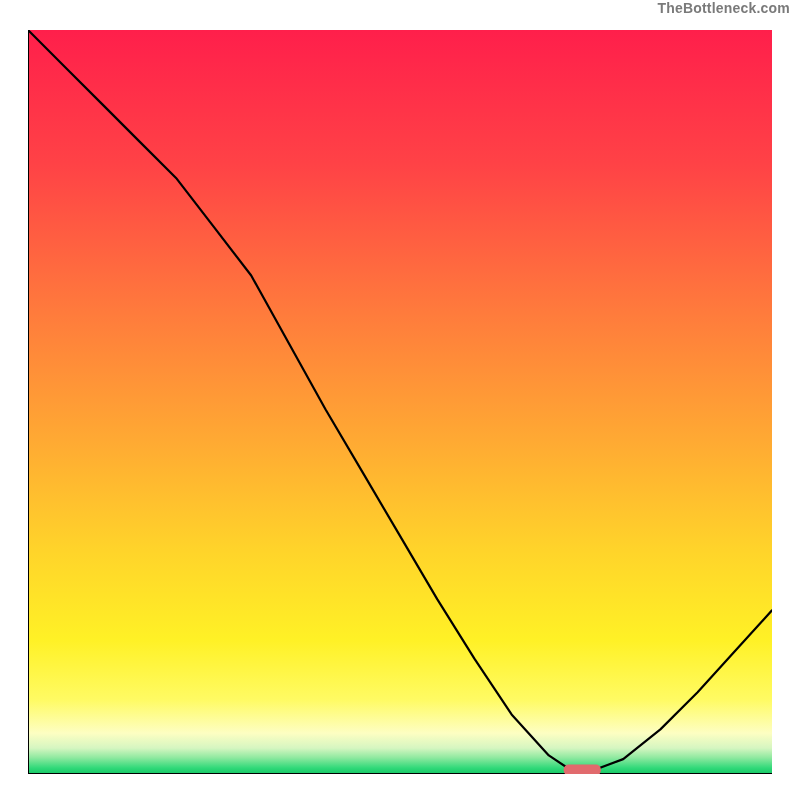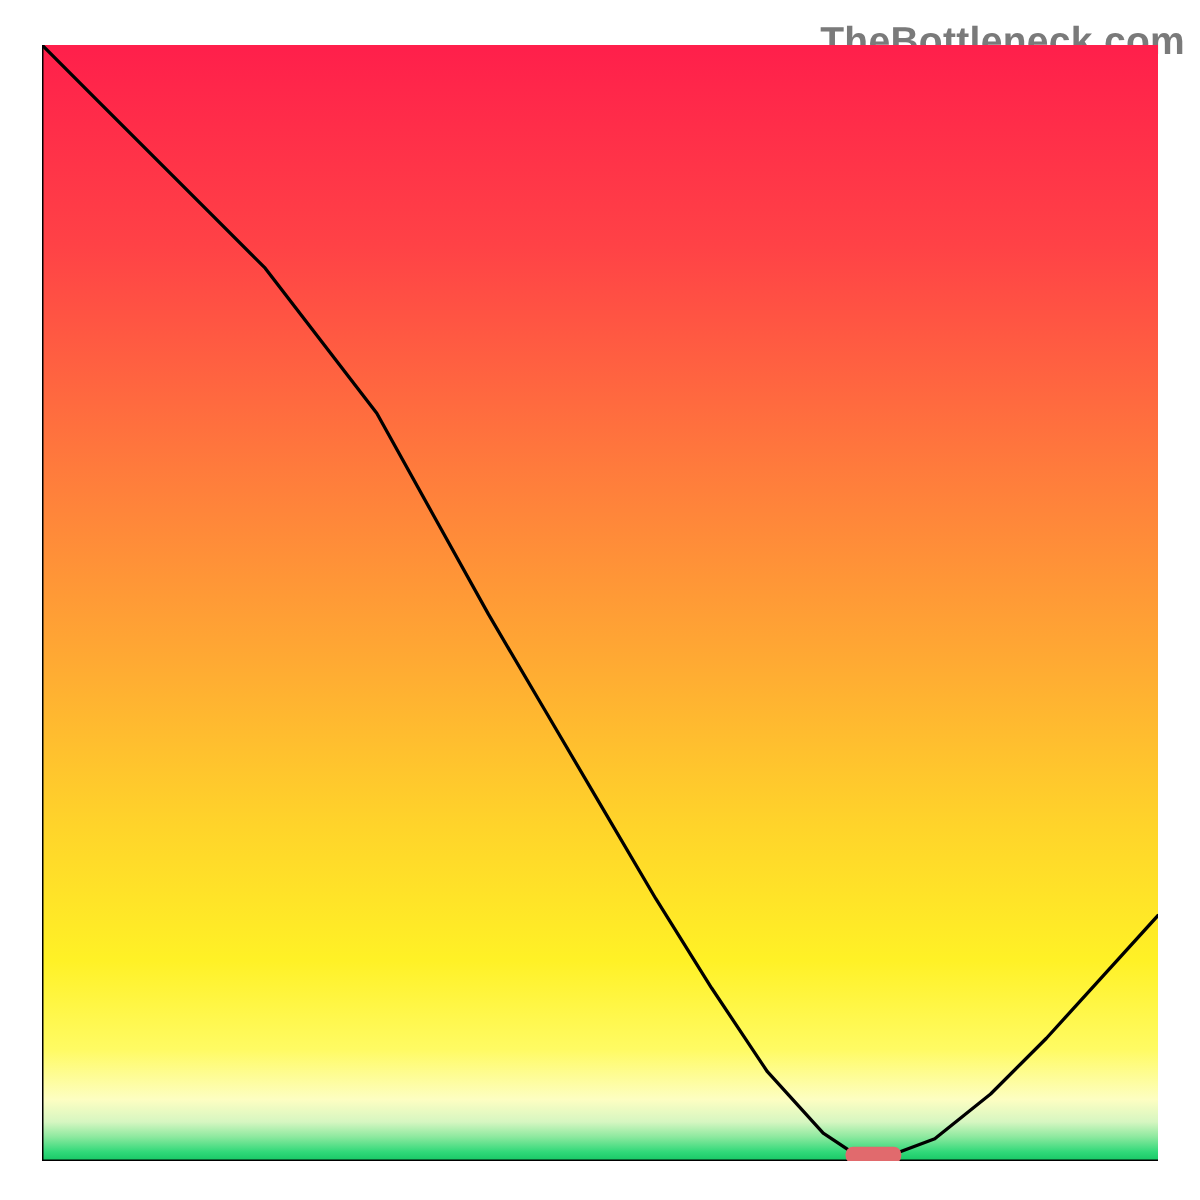--- a/index.html
+++ b/index.html
@@ -11,23 +11,23 @@
     font-family: Arial, Helvetica, sans-serif;
     overflow: hidden;
   }
   .wrap {
     position: relative;
     width: 800px;
     height: 800px;
   }
   .watermark {
     position: absolute;
-    top: 12px;
+    top: 0;
     right: 10px;
-    font-size: 26px;
+    font-size: 14px;
     font-weight: bold;
     color: #7a7a7a;
     letter-spacing: 0.2px;
     user-select: none;
   }
   .plot {
     position: absolute;
     left: 28px;
     top: 30px;
     width: 744px;

